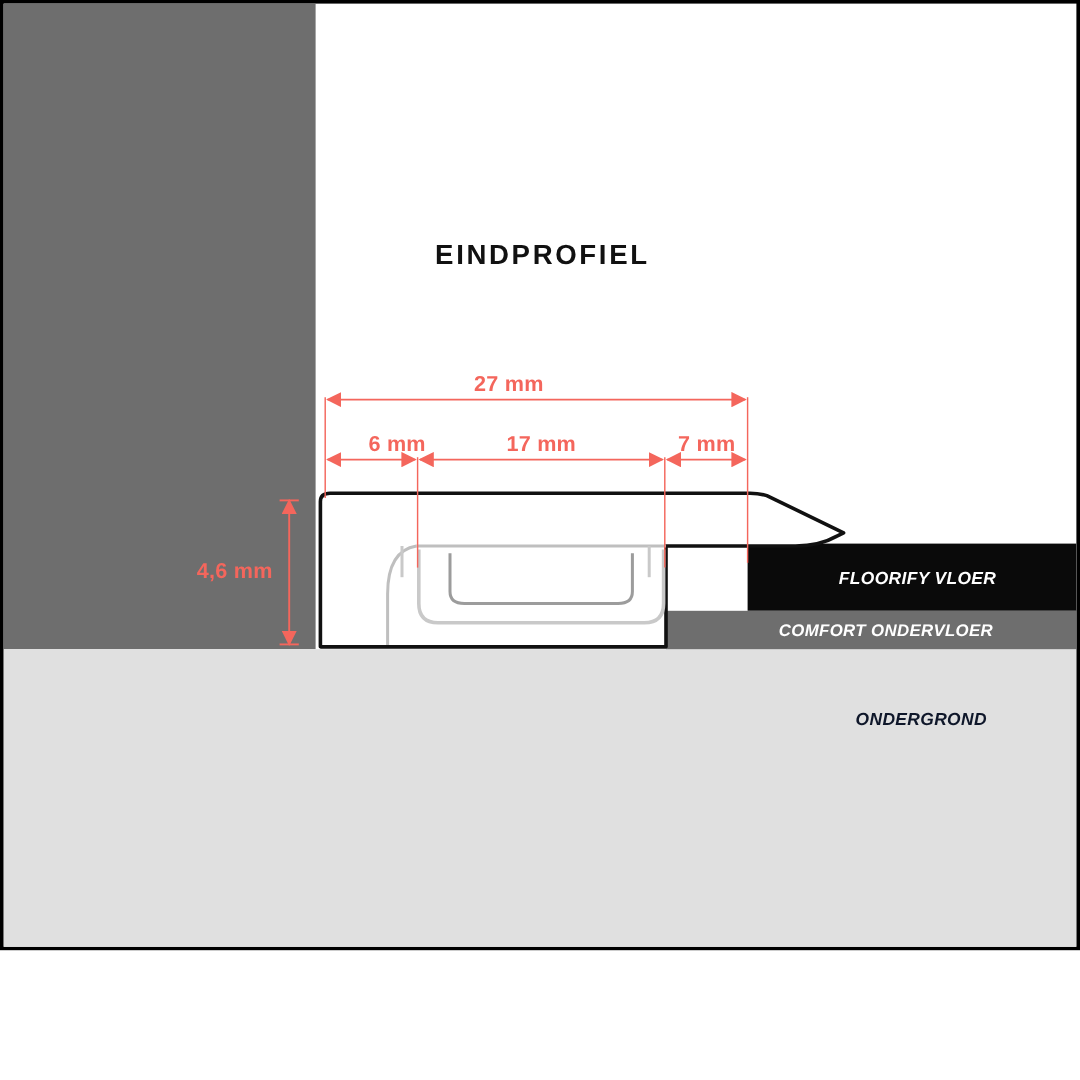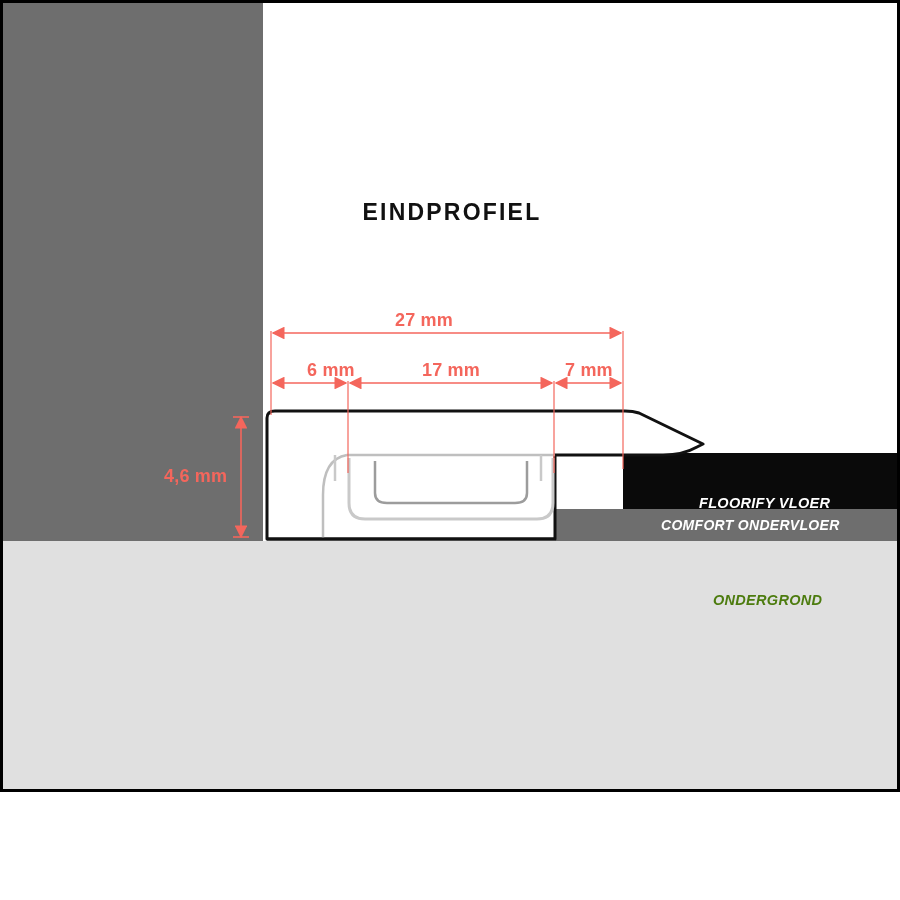--- a/index.html
+++ b/index.html
@@ -53,31 +53,29 @@
     white-space: pre-line;
   }
   #wall-label {
     left: 10px; top: 470px;
     color: #111111;
     width: 180px;
   }
   #floor-label {
     left: 696px; top: 470px;
     color: #ffffff;
-    margin-top: 20px;
   }
   #underlay-label {
     left: 646px; top: 512px;
     color: #ffffff;
     font-size: 14px;
-    margin-left: 12px;
   }
   #subfloor-label {
     left: 710px; top: 587px;
-    color: #4d7c0f;
+    color: #0f172a;
   }
 
   #title {
     left: 0; top: 196px;
     width: 900px;
     text-align: center;
     font-size: 23px;
     font-weight: bold;
     letter-spacing: 2.2px;
     color: #111111;

